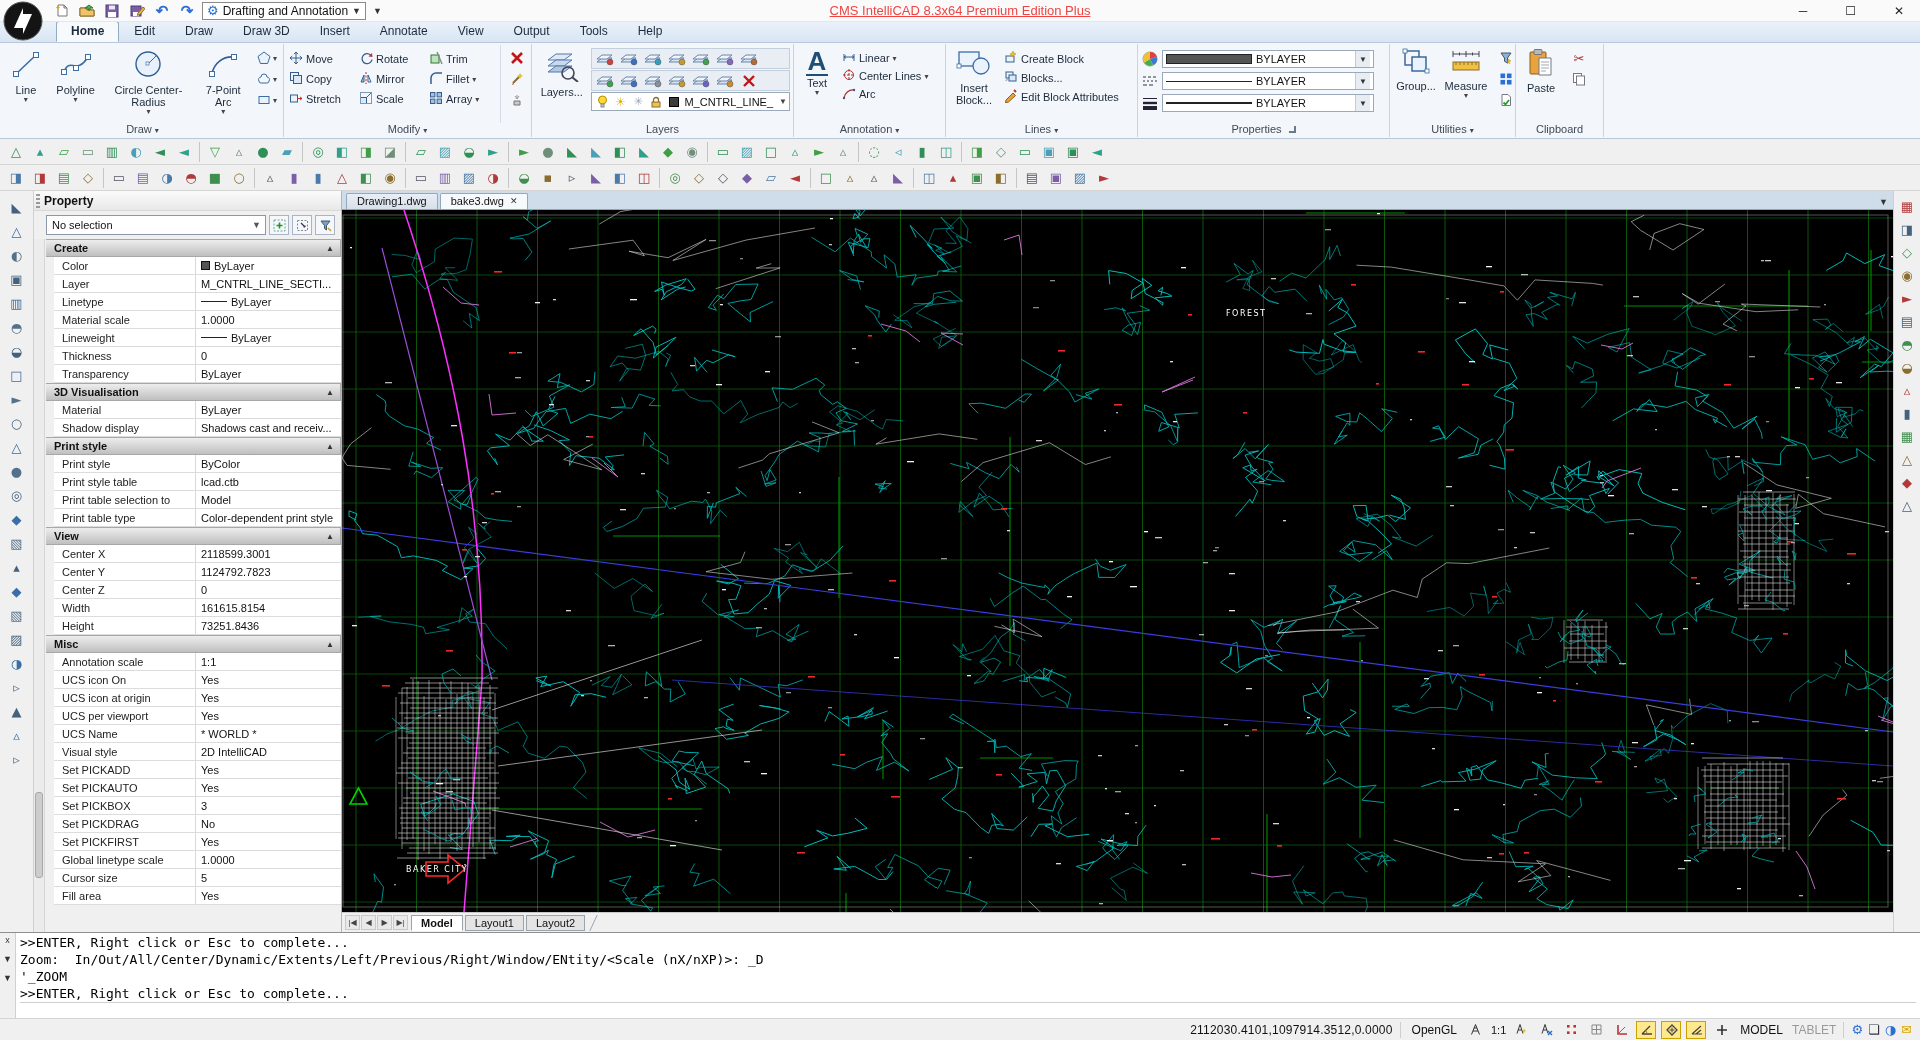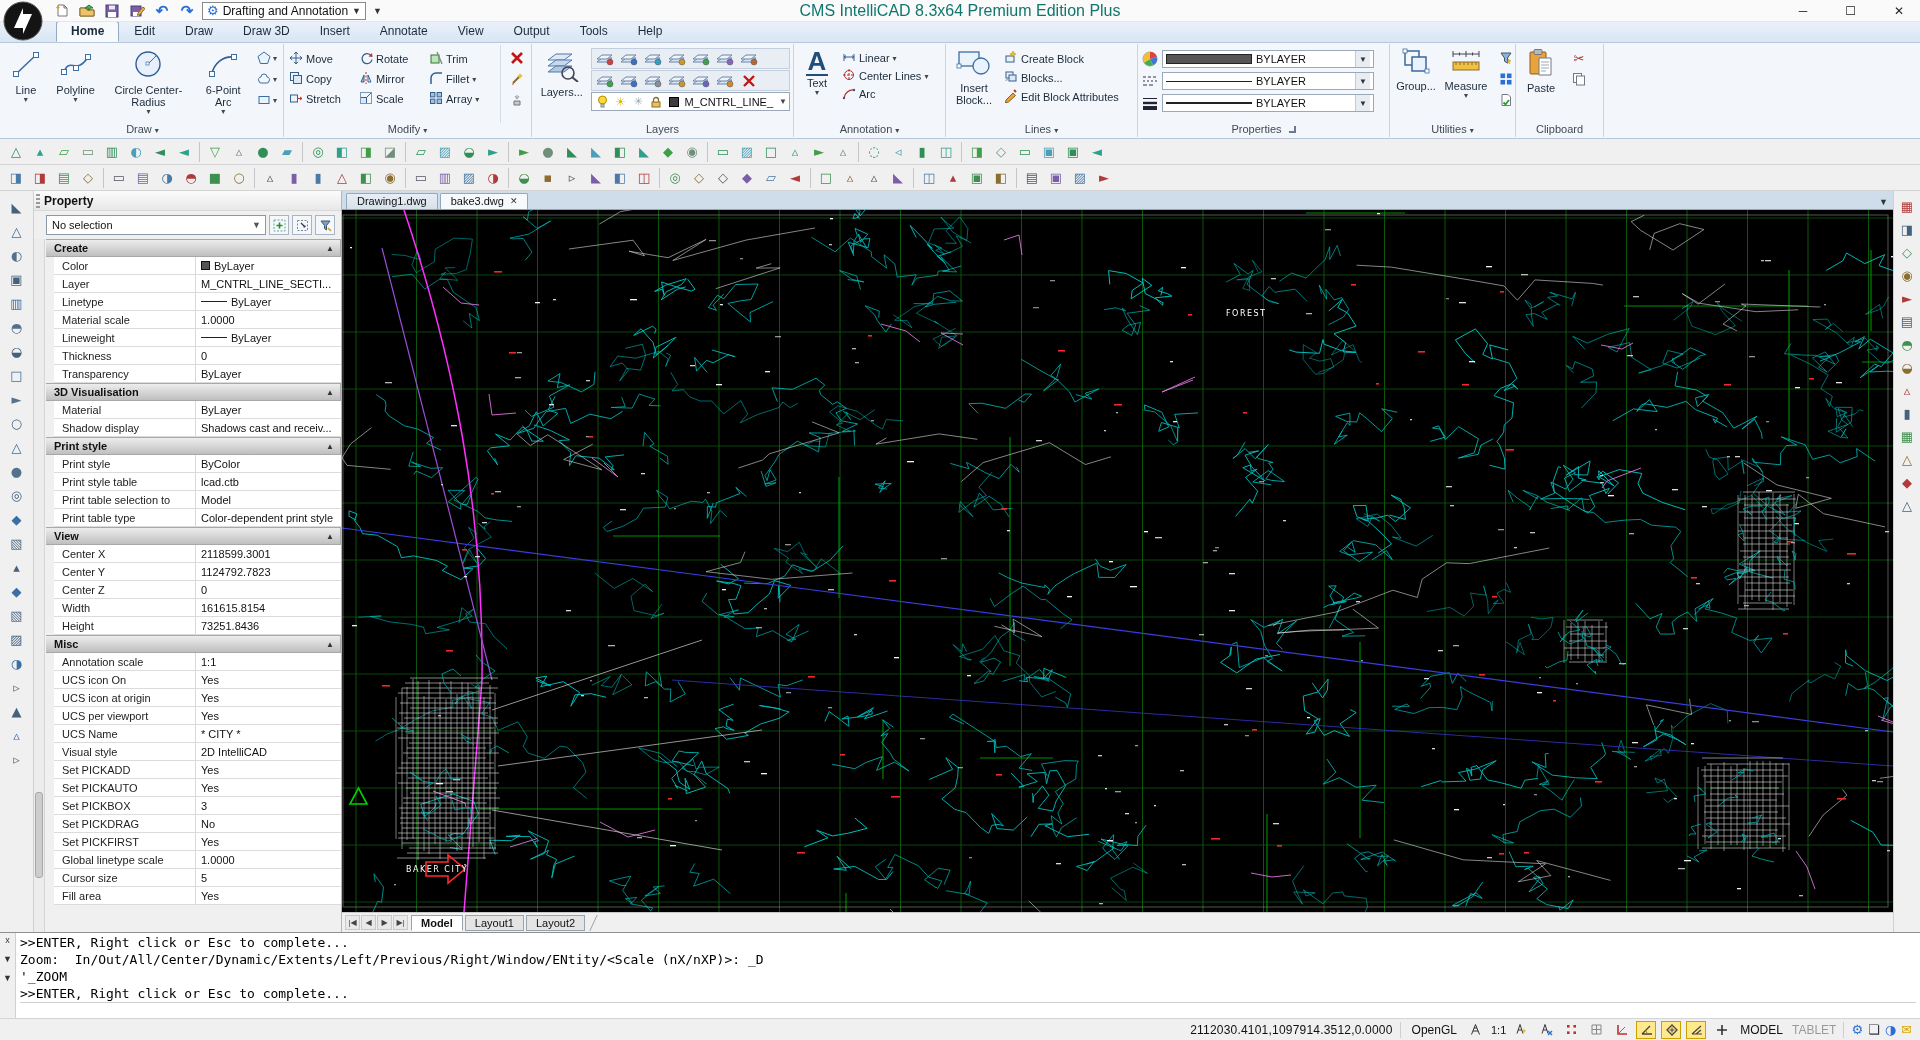--- a/index.html
+++ b/index.html
@@ -7,21 +7,21 @@
   #app{position:relative;width:1920px;height:1040px;background:#f0f0f0;overflow:hidden;
        font-family:"Liberation Sans",sans-serif;font-size:12px;color:#111;}
   
   .titlebar{height:22px;background:#fafafa;display:flex;align-items:center;position:relative;border-bottom:1px solid #e6e6e6;}
   .applogo{position:absolute;left:3px;top:1px;width:40px;height:40px;z-index:30;cursor:pointer;}
   .qa{display:flex;align-items:center;gap:5px;margin-left:52px;height:22px;}
   .qbtn{width:20px;height:18px;display:flex;align-items:center;justify-content:center;cursor:pointer;}
   .wsbox{display:flex;align-items:center;gap:4px;border:1px solid #8a8a8a;background:#fff;height:18px;padding:0 4px;cursor:pointer;}
   .wsbox .gear{color:#2a6fd4;font-size:13px;}
   .wsarrow{font-size:9px;color:#333;}
-  .wintitle{position:absolute;left:50%;transform:translateX(-50%);font-size:16px;color:#0f766e;}
+  .wintitle{position:absolute;left:50%;transform:translateX(-50%);font-size:13px;color:#ef4444;text-decoration:underline;}
   .winbtns{margin-left:auto;display:flex;gap:38px;padding-right:16px;font-size:12px;color:#222;}
   .winbtns span{cursor:pointer;}
   
   .tabrow{height:21px;background:linear-gradient(#eaf1fa,#d9e5f4);display:flex;align-items:flex-end;padding-left:56px;border-bottom:1px solid #b9c7da;}
   .rtab{padding:2px 14px 3px;font-size:12px;color:#1c2a3a;cursor:pointer;border:1px solid transparent;}
   .rtab.active{background:#f7fafd;border:1px solid #97a9bf;border-bottom:1px solid #f7fafd;border-radius:3px 3px 0 0;font-weight:bold;}
   
   .ribbon{height:96px;background:#f3f6fa;border-bottom:1px solid #b8c6d8;display:flex;align-items:stretch;padding:1px 2px;}
   .rpanel{display:flex;flex-direction:column;border-right:1px solid #c9d4e2;padding:1px 3px 0;}
   .rbody{flex:1;display:flex;gap:3px;}
@@ -211,21 +211,21 @@
               </svg></span>
           <span class="blabel" style="width:84px;">Circle Center-Radius</span>
           <span class="barrow">▾</span>
         </div>
         <div class="bigbtn" style="width:56px;">
           <span><svg width="32" height="32" viewBox="0 0 32 32">
                 <path d="M5,26 A20,20 0 0 1 27,9" fill="none" stroke="#2f5f96" stroke-width="1.6"></path>
                 <rect x="2.5" y="23.5" width="5" height="5" fill="#fff" stroke="#3a6ea5"></rect>
                 <rect x="24.5" y="6.5" width="5" height="5" fill="#fff" stroke="#3a6ea5"></rect>
               </svg></span>
-          <span class="blabel">6-Point Arc</span>
+          <span class="blabel">7-Point Arc</span>
           <span class="barrow">▾</span>
         </div>
         <div class="minicol" id="drawMinis">
             <span class="mbtn">
               <svg width="14" height="14" viewBox="0 0 14 14">
                 <polygon points="7,1 13,5.5 10.6,12.5 3.4,12.5 1,5.5" fill="#eaf2fb" stroke="#3a6ea5"></polygon>
               </svg>
               <span class="marrow">▾</span>
             </span>
             <span class="mbtn">
@@ -1222,21 +1222,21 @@
             </div>
             <div class="prow">
               <span class="pl">UCS per viewport</span>
               <span class="pv">
                 <span>Yes</span>
               </span>
             </div>
             <div class="prow">
               <span class="pl">UCS Name</span>
               <span class="pv">
-                <span>* CITY *</span>
+                <span>* WORLD *</span>
               </span>
             </div>
             <div class="prow">
               <span class="pl">Visual style</span>
               <span class="pv">
                 <span>2D IntelliCAD</span>
               </span>
             </div>
             <div class="prow">
               <span class="pl">Set PICKADD</span>

